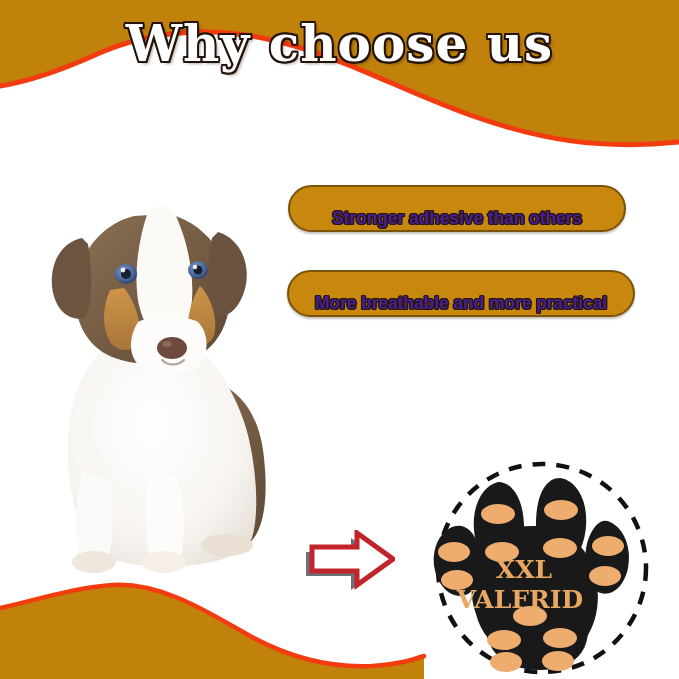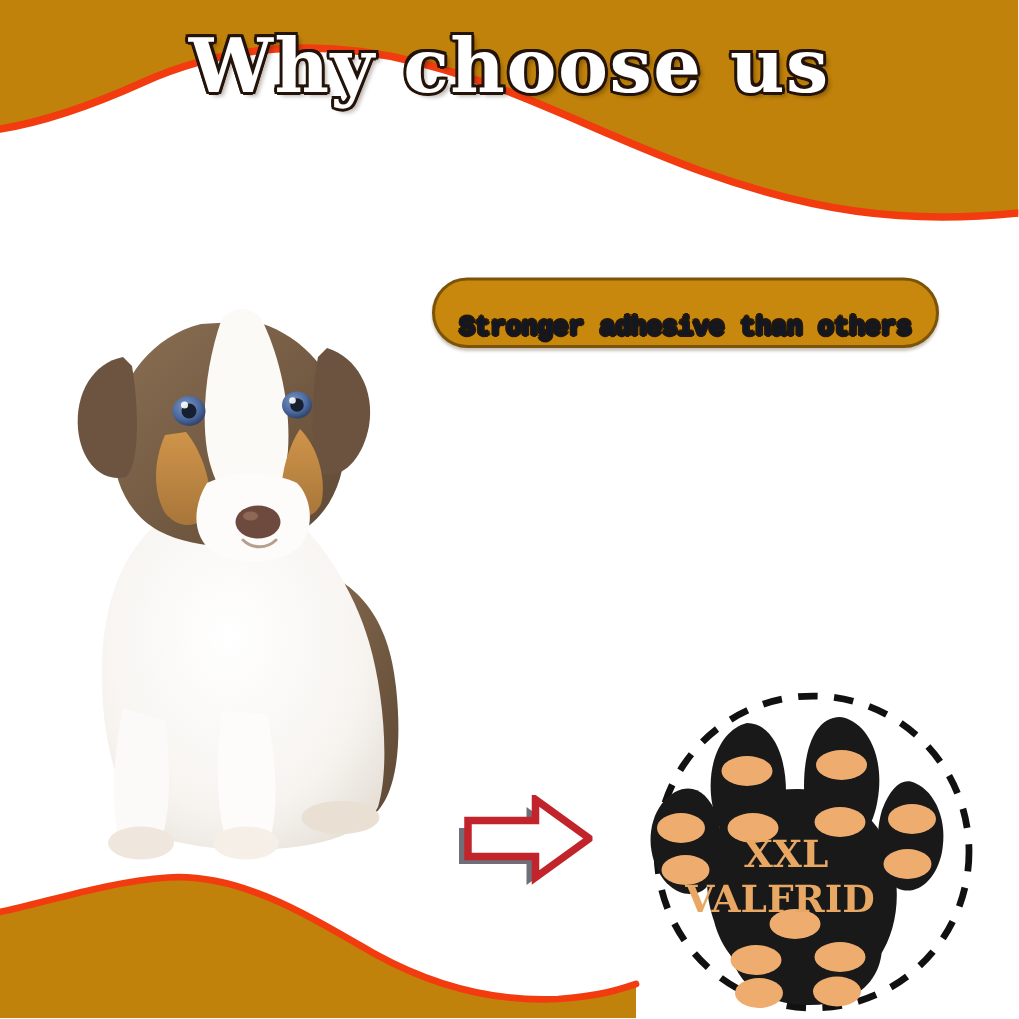--- a/index.html
+++ b/index.html
@@ -65,24 +65,24 @@
     background: #c8870d;
     border: 2px solid #7b5309;
     box-shadow: 0 2px 2px rgba(60,40,10,0.28);
     display: flex;
     align-items: center;
     justify-content: center;
     margin-bottom: 38px;
     padding: 0 10px;
   }
   .pill-label {
-    font-family: Liberation Mono, monospace;
+    font-family: Liberation Sans, sans-serif;
     font-weight: bold;
     font-size: 17.5px;
-    color: #0f172a;
+    color: #4c1d95;
     white-space: nowrap;
     letter-spacing: -0.1px;
     text-shadow:
       1.4px 0 0 #23180a, -1.4px 0 0 #23180a,
       0 1.4px 0 #23180a, 0 -1.4px 0 #23180a,
       1px 1px 0 #23180a, -1px 1px 0 #23180a,
       1px -1px 0 #23180a, -1px -1px 0 #23180a;
     margin-top: 20px;
   }
   #pill-1 { width: 338px; margin-left: 1px; }
@@ -212,20 +212,23 @@
 
         <path d="M140,178 C146,184 156,184 162,178" fill="none" stroke="#b79f8d" stroke-width="2" stroke-linecap="round"></path>
       </g>
     </svg>
   </div>
 
   <div id="features">
     <div class="pill" id="pill-1">
       <span class="pill-label">Stronger adhesive than others</span>
     </div>
+    <div class="pill" id="pill-2">
+      <span class="pill-label">More breathable and more practical</span>
+    </div>
   </div>
 
   <div id="arrow">
     <svg width="92" height="70" viewBox="0 0 92 70" xmlns="http://www.w3.org/2000/svg">
 
       <path d="M3,22 L48,22 L48,8 L84,34 L48,60 L48,46 L3,46 Z" fill="#6f6f79"></path>
 
       <path d="M9,17 L54,17 L54,3 L90,29 L54,55 L54,41 L9,41 Z" fill="#ffffff" stroke="#c2242b" stroke-width="5" stroke-linejoin="miter"></path>
     </svg>
   </div>

